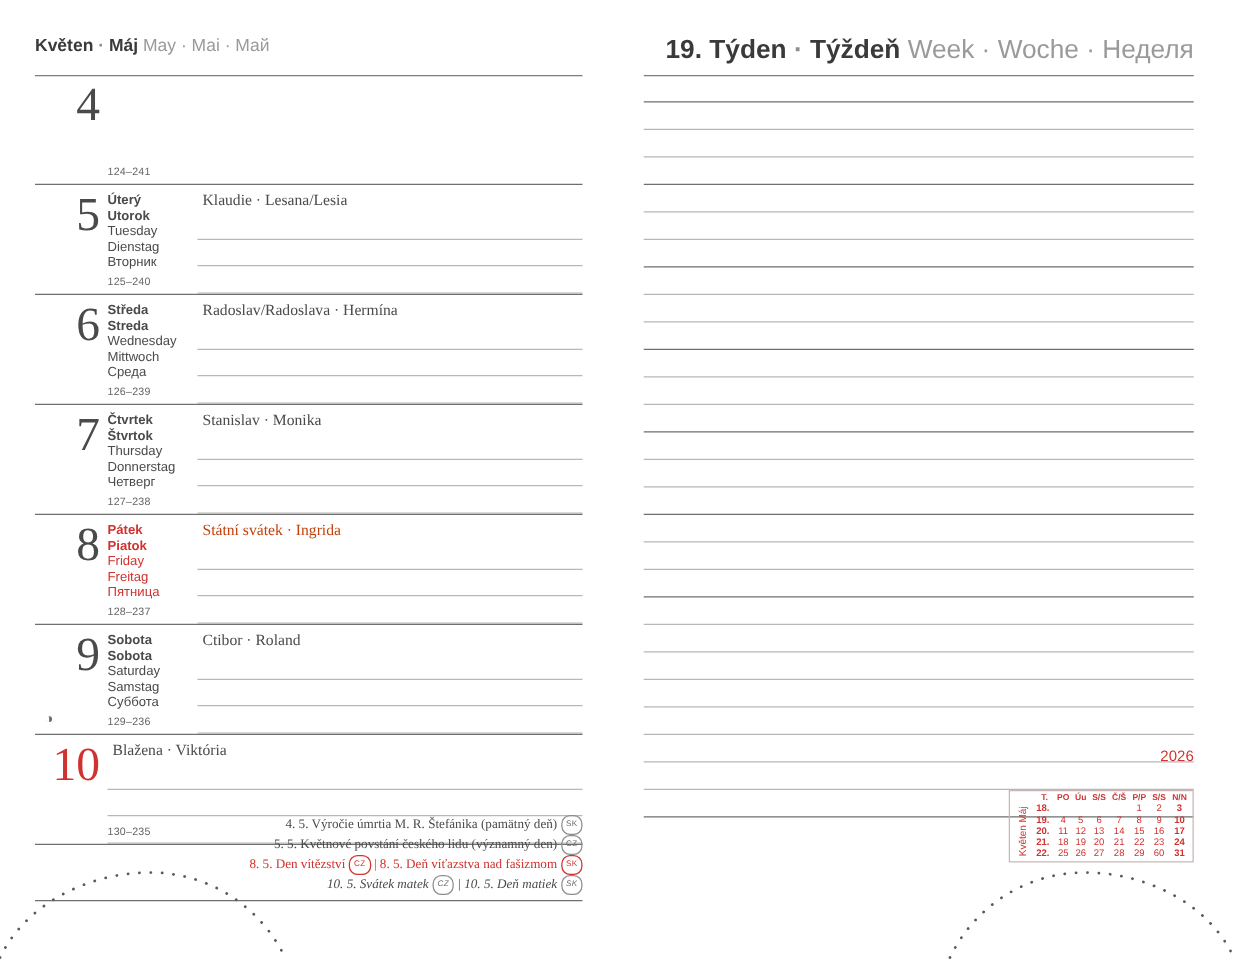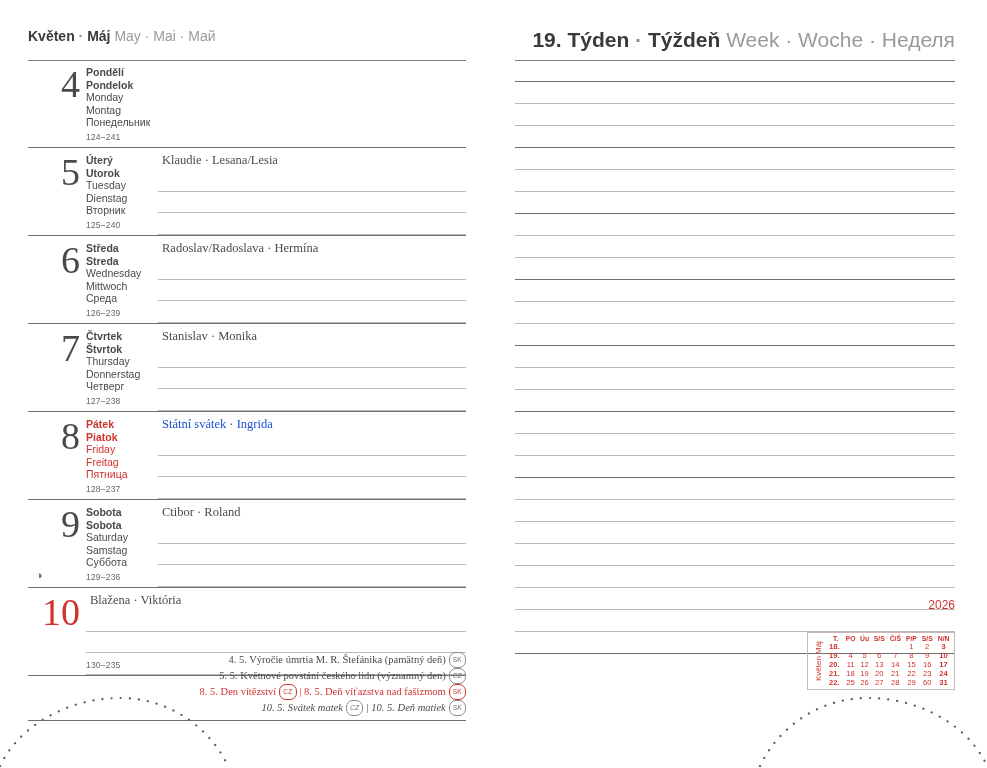--- a/index.html
+++ b/index.html
@@ -137,21 +137,21 @@
     position: relative;
     padding-top: 5px;
   }
   .nameday {
     font-size: 12.5px;
     color: #4a4a4a;
     padding-left: 4px;
     height: 18px;
     font-family: "Liberation Serif", serif;
   }
-  .nameday.red { color: #1d4ed8; }
+  .nameday.red { color: #c2410c; }
   .ruled {
     position: absolute;
     left: 0;
     right: 0;
     top: 22px;
     bottom: 0;
   }
   .ruled .rule {
     border-bottom: 1px solid #b8b8b8;
     height: 21.5px;
@@ -186,20 +186,21 @@
   .mini .year {
     text-align: right;
     font-size: 12px;
     color: #d0322f;
     margin-bottom: 20px;
   }
   .mini-body {
     display: flex;
     border: 1px solid #c9b7b7;
     padding: 2px 2px 2px 0;
+    align-items: flex-end;
   }
   .mini-month {
     writing-mode: vertical-rl;
     transform: rotate(180deg);
     font-size: 8px;
     color: #d0322f;
     text-align: center;
     padding: 2px 1px;
     line-height: 9px;
     width: 18px;
@@ -287,27 +288,20 @@
       <span class="g">May · Mai · Май</span>
     </div>
     <div class="hdr-rule-left"></div>
 
     <div class="days">
 
       <div class="day h78">
         <div class="col-num">
           <div class="num">4</div>
           <div class="moon"></div>
-        </div>
-        <div class="col-names">
-          <div class="n1">Pondělí</div>
-          <div class="n2">Pondelok</div>
-          <div class="n3">Monday</div>
-          <div class="n4">Montag</div>
-          <div class="n5">Понедельник</div>
         </div>
         <div class="daynums">124–241</div>
       </div>
 
       <div class="day h78">
         <div class="col-num">
           <div class="num">5</div>
           <div class="moon"></div>
         </div>
         <div class="col-names">

